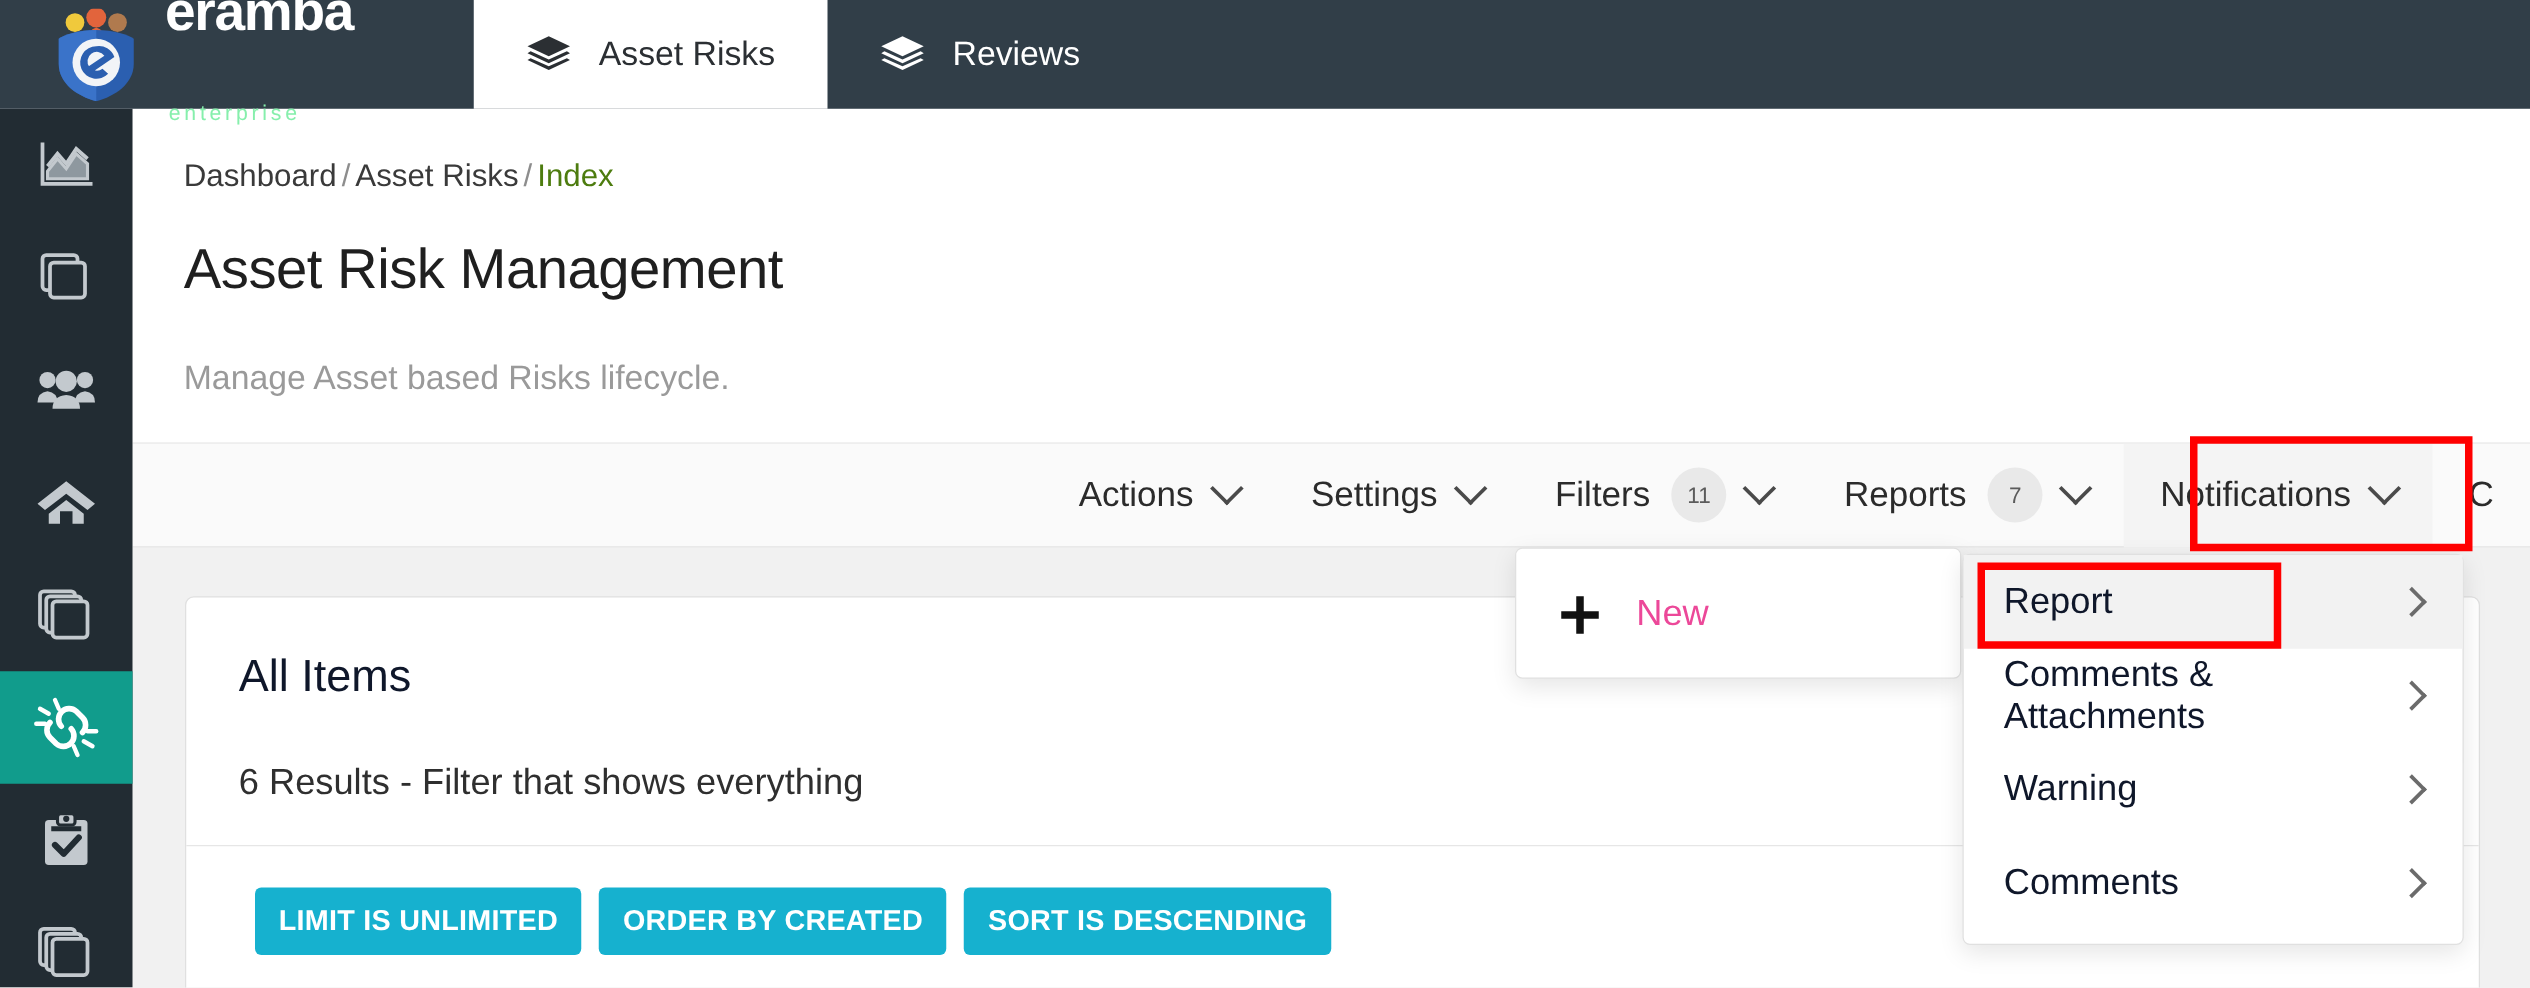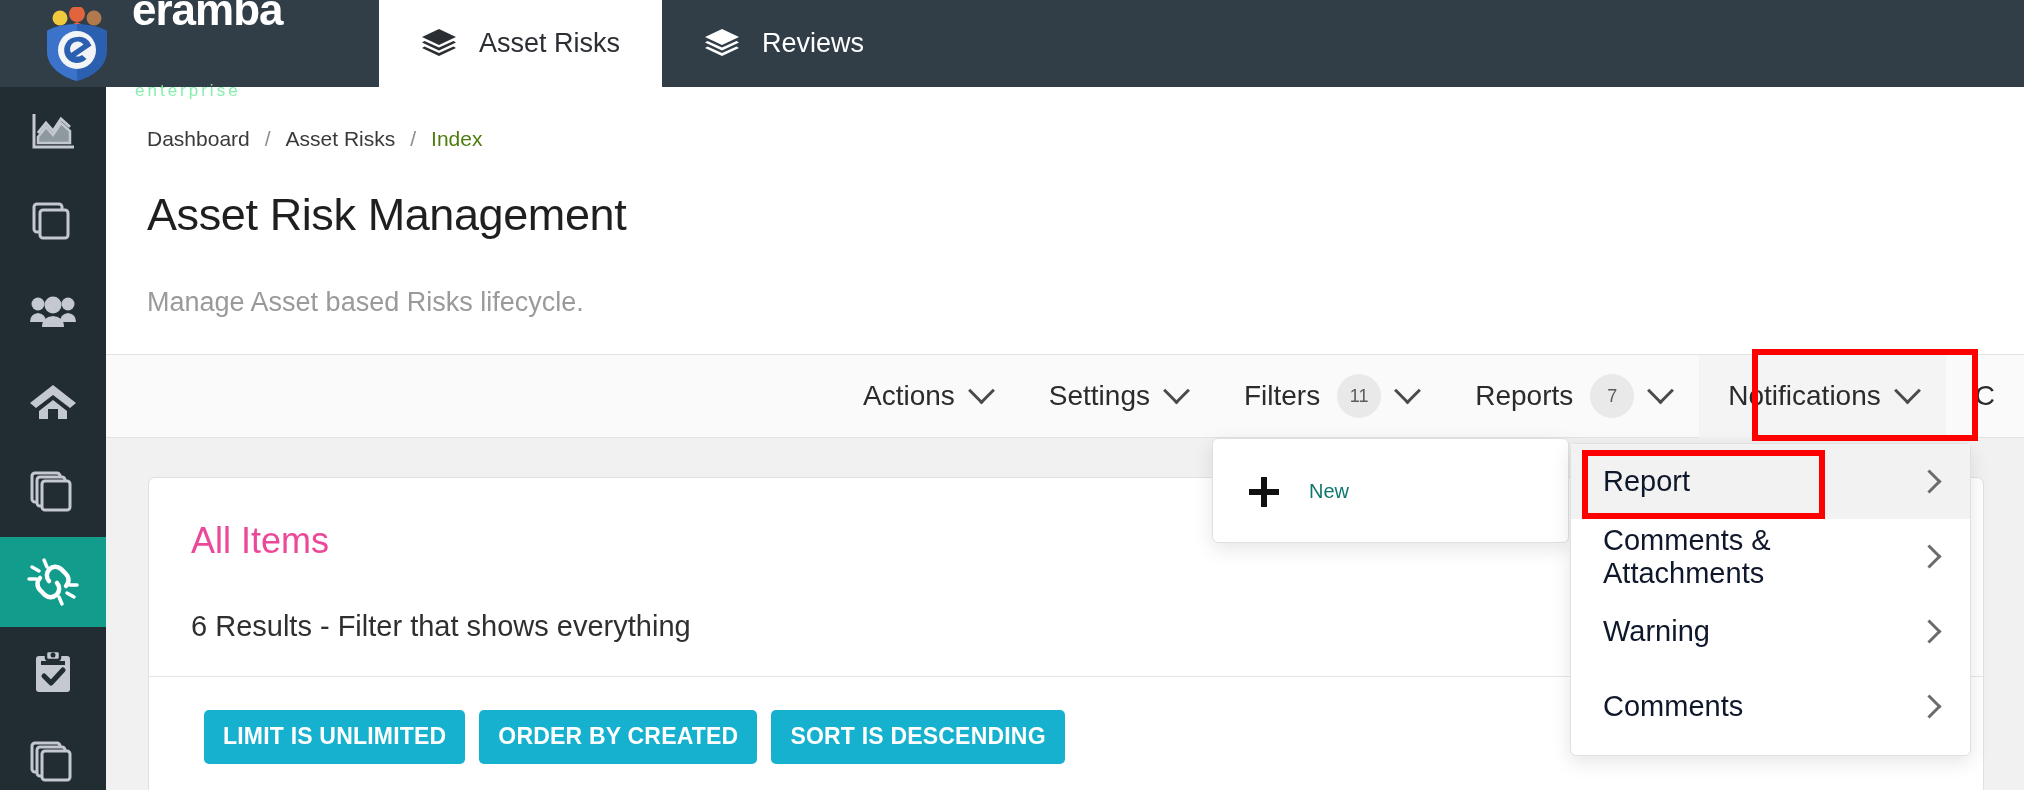--- a/index.html
+++ b/index.html
@@ -68,22 +68,22 @@
 
   
   .page-head {
     position: absolute; top: 87px; left: 106px;
     width: 1918px; height: 268px;
     background: #ffffff;
     border-bottom: 1px solid #e3e3e3;
   }
   .crumbs {
     position: absolute; top: 40px; left: 41px;
-    font-size: 21px; color: #3a3a3a;
-    display: flex; gap: 15px; align-items: baseline;
+    font-size: 25px; color: #3a3a3a;
+    display: flex; gap: 4px; align-items: baseline;
   }
   .crumbs .sep { color: #8d8d8d; }
   .crumbs .crumb { cursor: pointer; }
   .crumbs .crumb.current { color: #4d7c0f; cursor: default; }
   .page-title {
     position: absolute; top: 102px; left: 41px;
     font-size: 45px; color: #1f1f1f; font-weight: normal;
     letter-spacing: -0.4px;
   }
   .page-desc {
@@ -136,21 +136,21 @@
   }
   .card {
     position: absolute; top: 39px; left: 42px;
     width: 1836px; height: 400px;
     background: #ffffff;
     border: 1px solid #e0e0e0;
     border-radius: 7px;
   }
   .card-title {
     position: absolute; top: 42px; left: 42px;
-    font-size: 36px; color: #ec4899;
+    font-size: 36px; color: #0f172a;
   }
   .card-sub {
     position: absolute; top: 132px; left: 42px;
     font-size: 29px; color: #2f2f2f;
   }
   .card-div {
     position: absolute; top: 198px; left: 0;
     width: 1834px; height: 1px; background: #e6e6e6;
   }
   .chips {
@@ -174,21 +174,21 @@
     background: #ffffff;
     border: 1px solid #e0e0e0;
     border-radius: 6px;
     box-shadow: 0 6px 20px rgba(0,0,0,0.10);
     z-index: 50;
   }
   .dd-new { top: 438px; left: 1212px; width: 357px; height: 105px; }
   .dd-new .mi {
     display: flex; align-items: center; gap: 30px;
     height: 105px; padding: 0 36px;
-    font-size: 20px; color: #0f766e;
+    font-size: 29px; color: #ec4899;
     cursor: pointer;
   }
   .plus {
     position: relative; width: 30px; height: 30px; flex: 0 0 auto;
   }
   .plus::before, .plus::after {
     content: ""; position: absolute; background: #111;
   }
   .plus::before { left: 0; top: 12px; width: 30px; height: 6px; }
   .plus::after { top: 0; left: 12px; width: 6px; height: 30px; }

